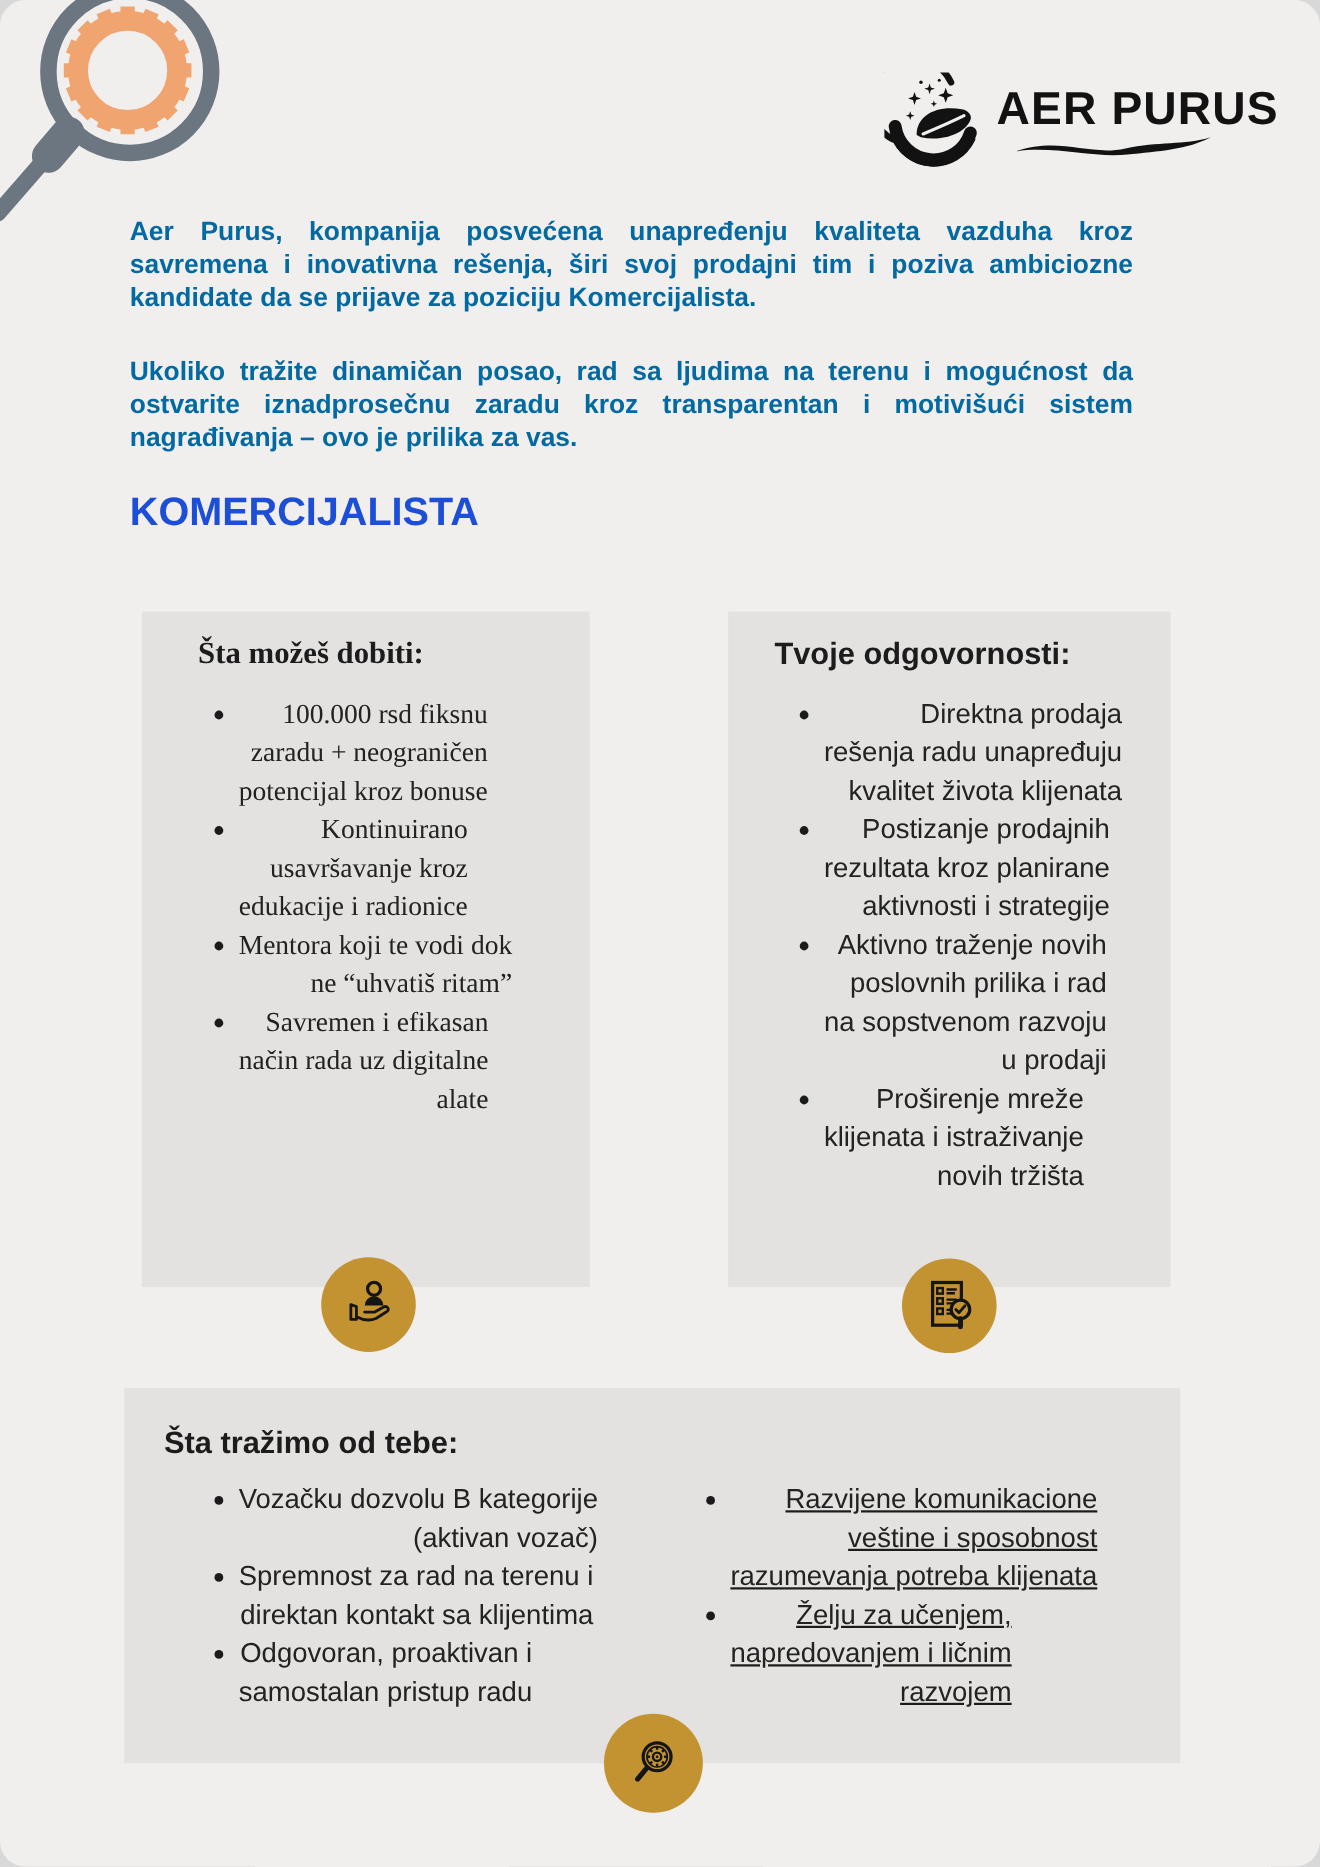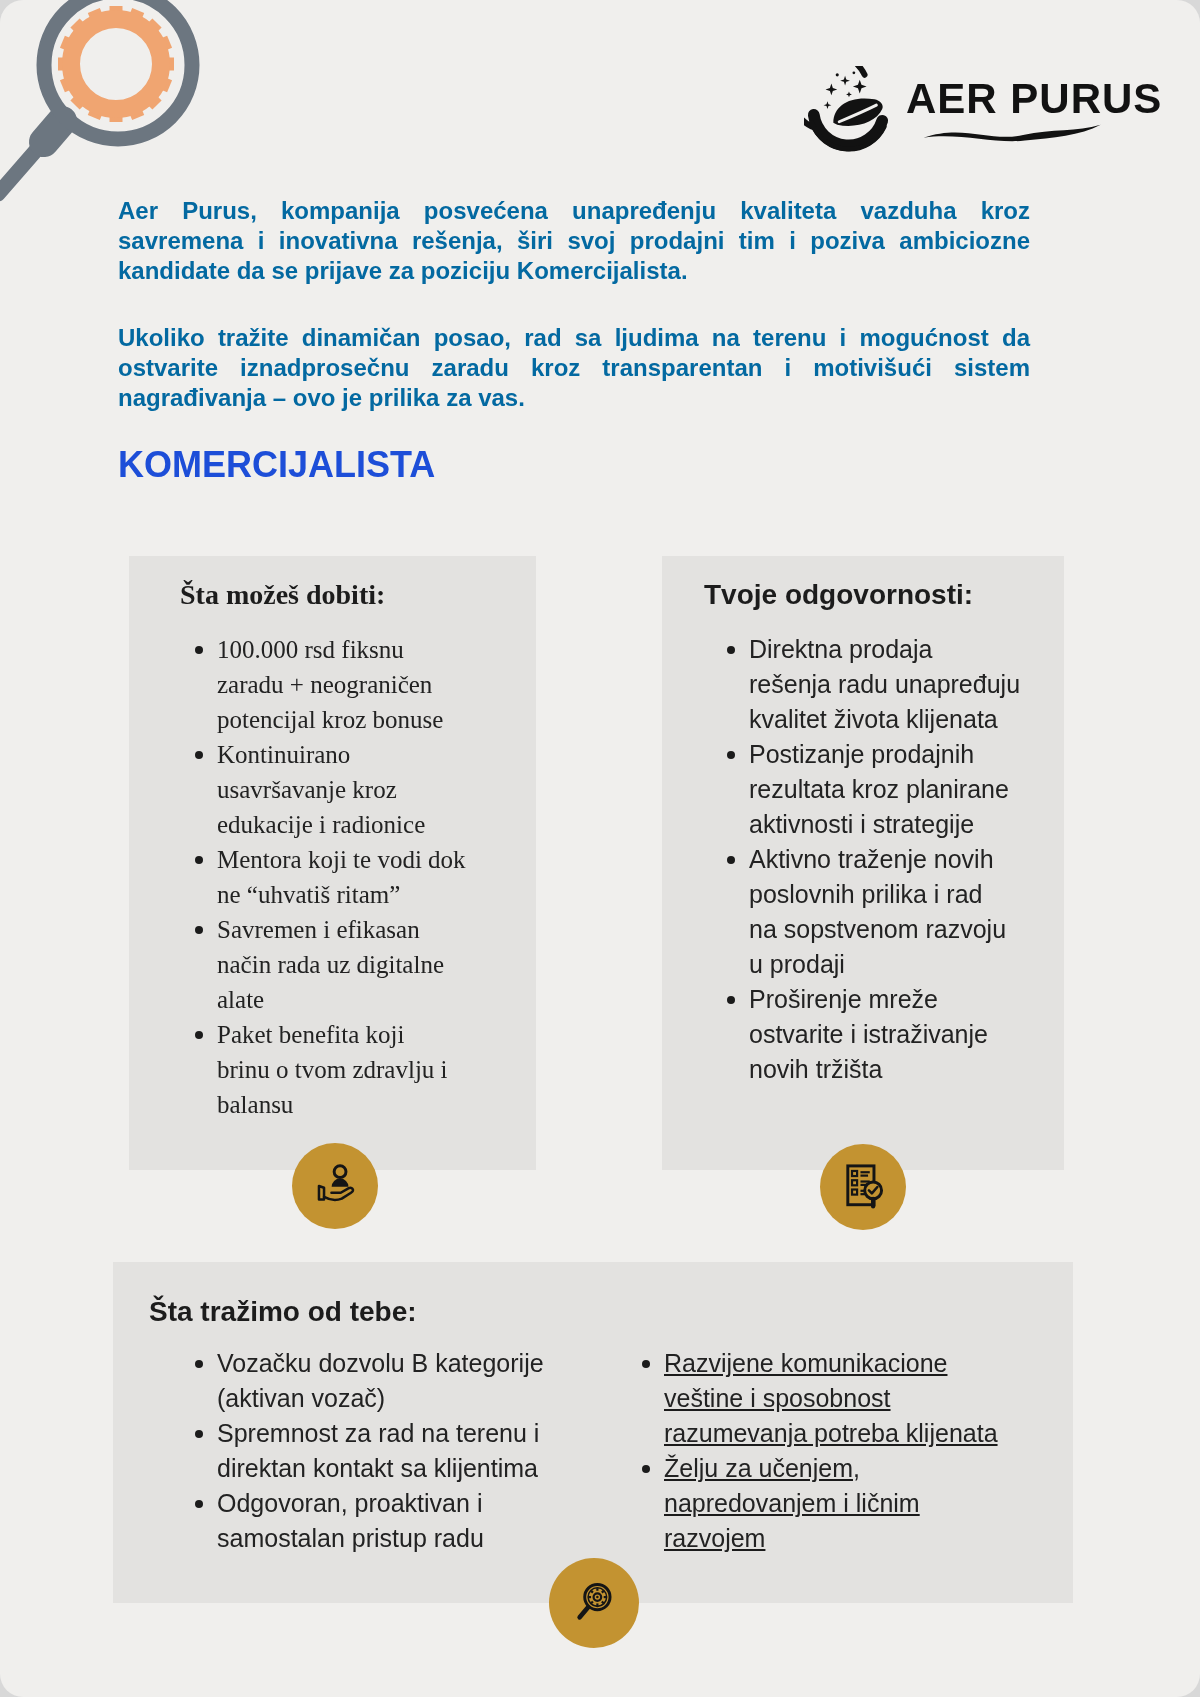--- a/index.html
+++ b/index.html
@@ -34,21 +34,21 @@
   .box-bottom{ left:113px; top:1262px; width:960px; height:341px; }
 
   .box h3 { margin:22px 0 0 0; font-size:28px; font-weight:bold; color:#1c1c1c; line-height:34px; }
   .box-left  h3 { margin-left:51px; }
   .box-right h3 { margin-left:42px; }
   .box-bottom h3 { margin-top:33px; margin-left:36px; }
 
   .blist { margin-top:20px; }
   .box-left  .blist { padding-left:66px; padding-right:10px; }
   .box-right .blist { padding-left:65px; padding-right:10px; }
-  .li { display:flex; }
+  .li { display:flex;text-align:right; }
   .dot { flex:none; width:8px; height:8px; border-radius:50%; background:#1b1b1b; margin:14px 14px 0 0; }
   .li .t { font-size:25px; line-height:35px; color:#222; white-space:pre-line; }
 
   .req-cols { display:flex; margin-top:17px; padding-left:82px; }
   .req-col1 { width:447px; }
   .req-col2 { flex:1;text-decoration:underline; }
 
   
   .gold-circle { position:absolute; border-radius:50%; background:#c39331; display:flex; align-items:center; justify-content:center; }
   .badge-left   { left:292px; top:1143px; width:86px; height:86px; }
@@ -142,26 +142,20 @@
           <span class="dot"></span>
           <span class="t">Mentora koji te vodi dok
 ne “uhvatiš ritam”</span>
         </div>
       <div class="li">
           <span class="dot"></span>
           <span class="t">Savremen i efikasan
 način rada uz digitalne
 alate</span>
         </div>
-      <div class="li">
-          <span class="dot"></span>
-          <span class="t">Paket benefita koji
-brinu o tvom zdravlju i
-balansu</span>
-        </div>
     </div>
   </div>
 
   <div class="box box-right">
     <h3>Tvoje odgovornosti:</h3>
     <div class="blist">
       <div class="li">
           <span class="dot"></span>
           <span class="t">Direktna prodaja
 rešenja radu unapređuju
@@ -176,21 +170,21 @@
       <div class="li">
           <span class="dot"></span>
           <span class="t">Aktivno traženje novih
 poslovnih prilika i rad
 na sopstvenom razvoju
 u prodaji</span>
         </div>
       <div class="li">
           <span class="dot"></span>
           <span class="t">Proširenje mreže
-ostvarite i istraživanje
+klijenata i istraživanje
 novih tržišta</span>
         </div>
     </div>
   </div>
 
   <div class="gold-circle badge-left">
     <svg class="badge-svg" viewBox="0 0 64 64" aria-hidden="true">
       <circle cx="38" cy="15" r="7" fill="none" stroke="#151515" stroke-width="3.5"></circle>
       <path d="M 28 33 a 10 10 0 0 1 20 0" fill="#151515"></path>
       <path d="M 13 32 v 16 h 6 v -14 z" fill="none" stroke="#151515" stroke-width="3" stroke-linejoin="round"></path>

